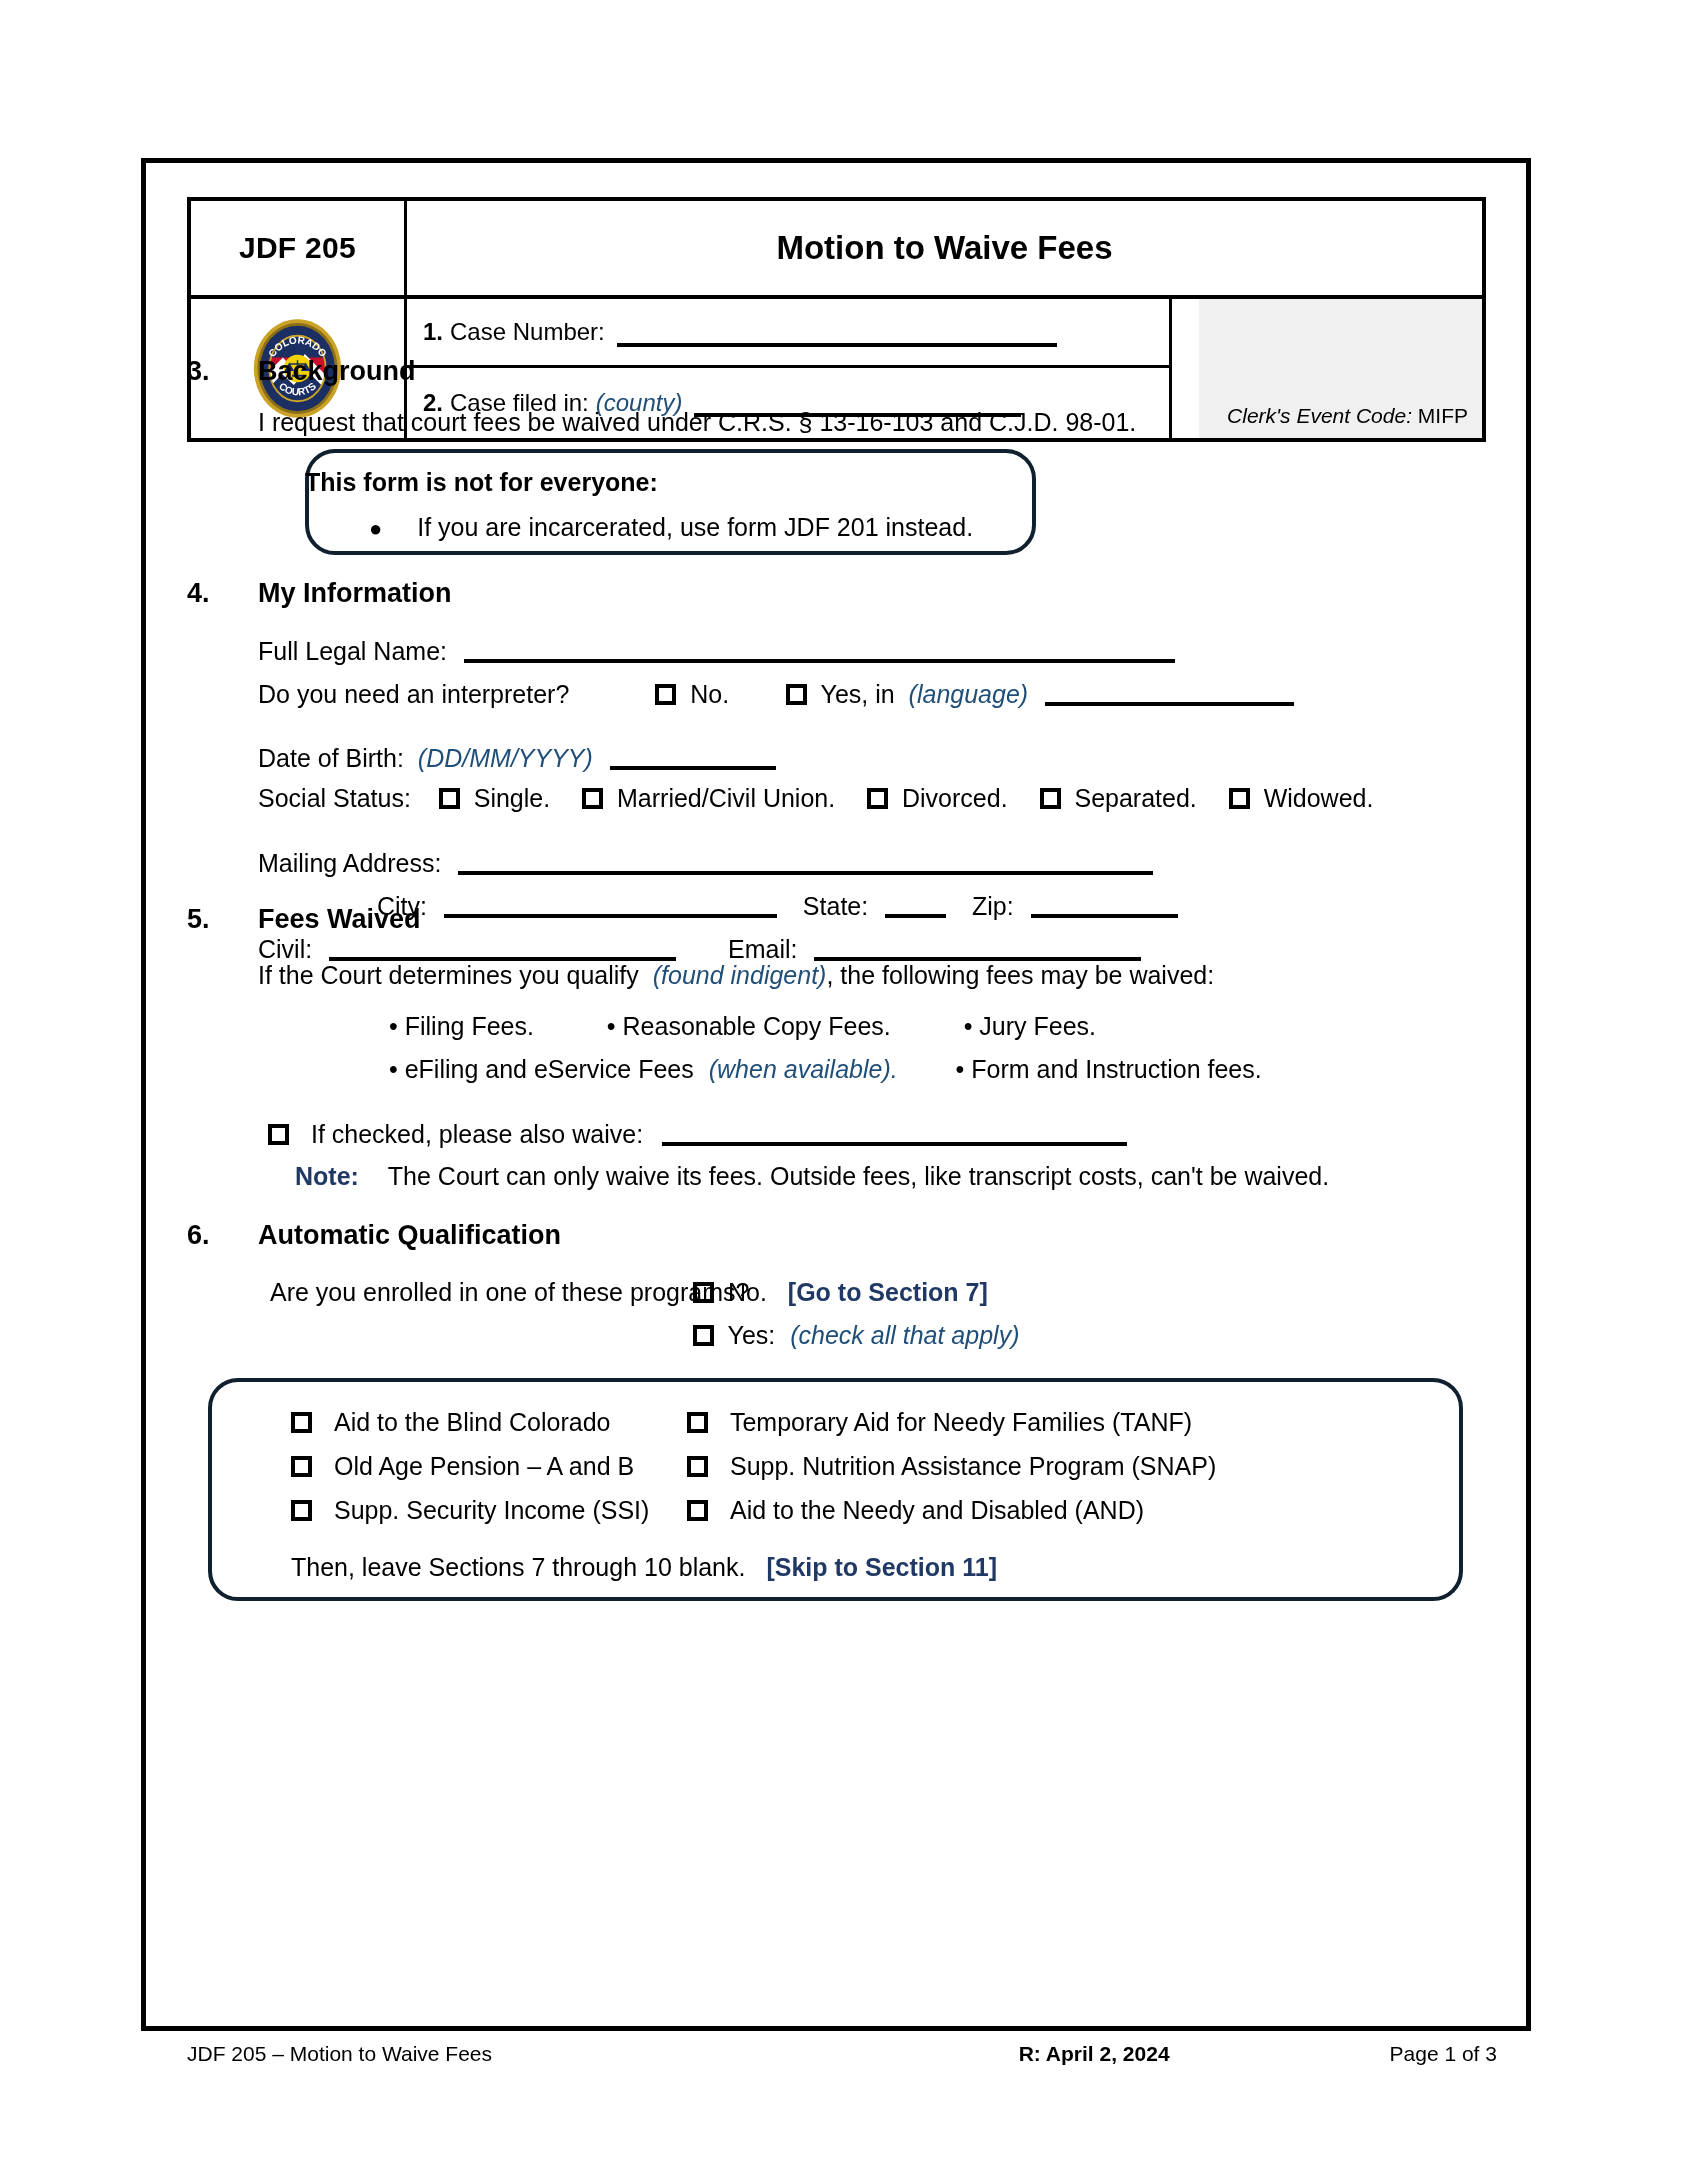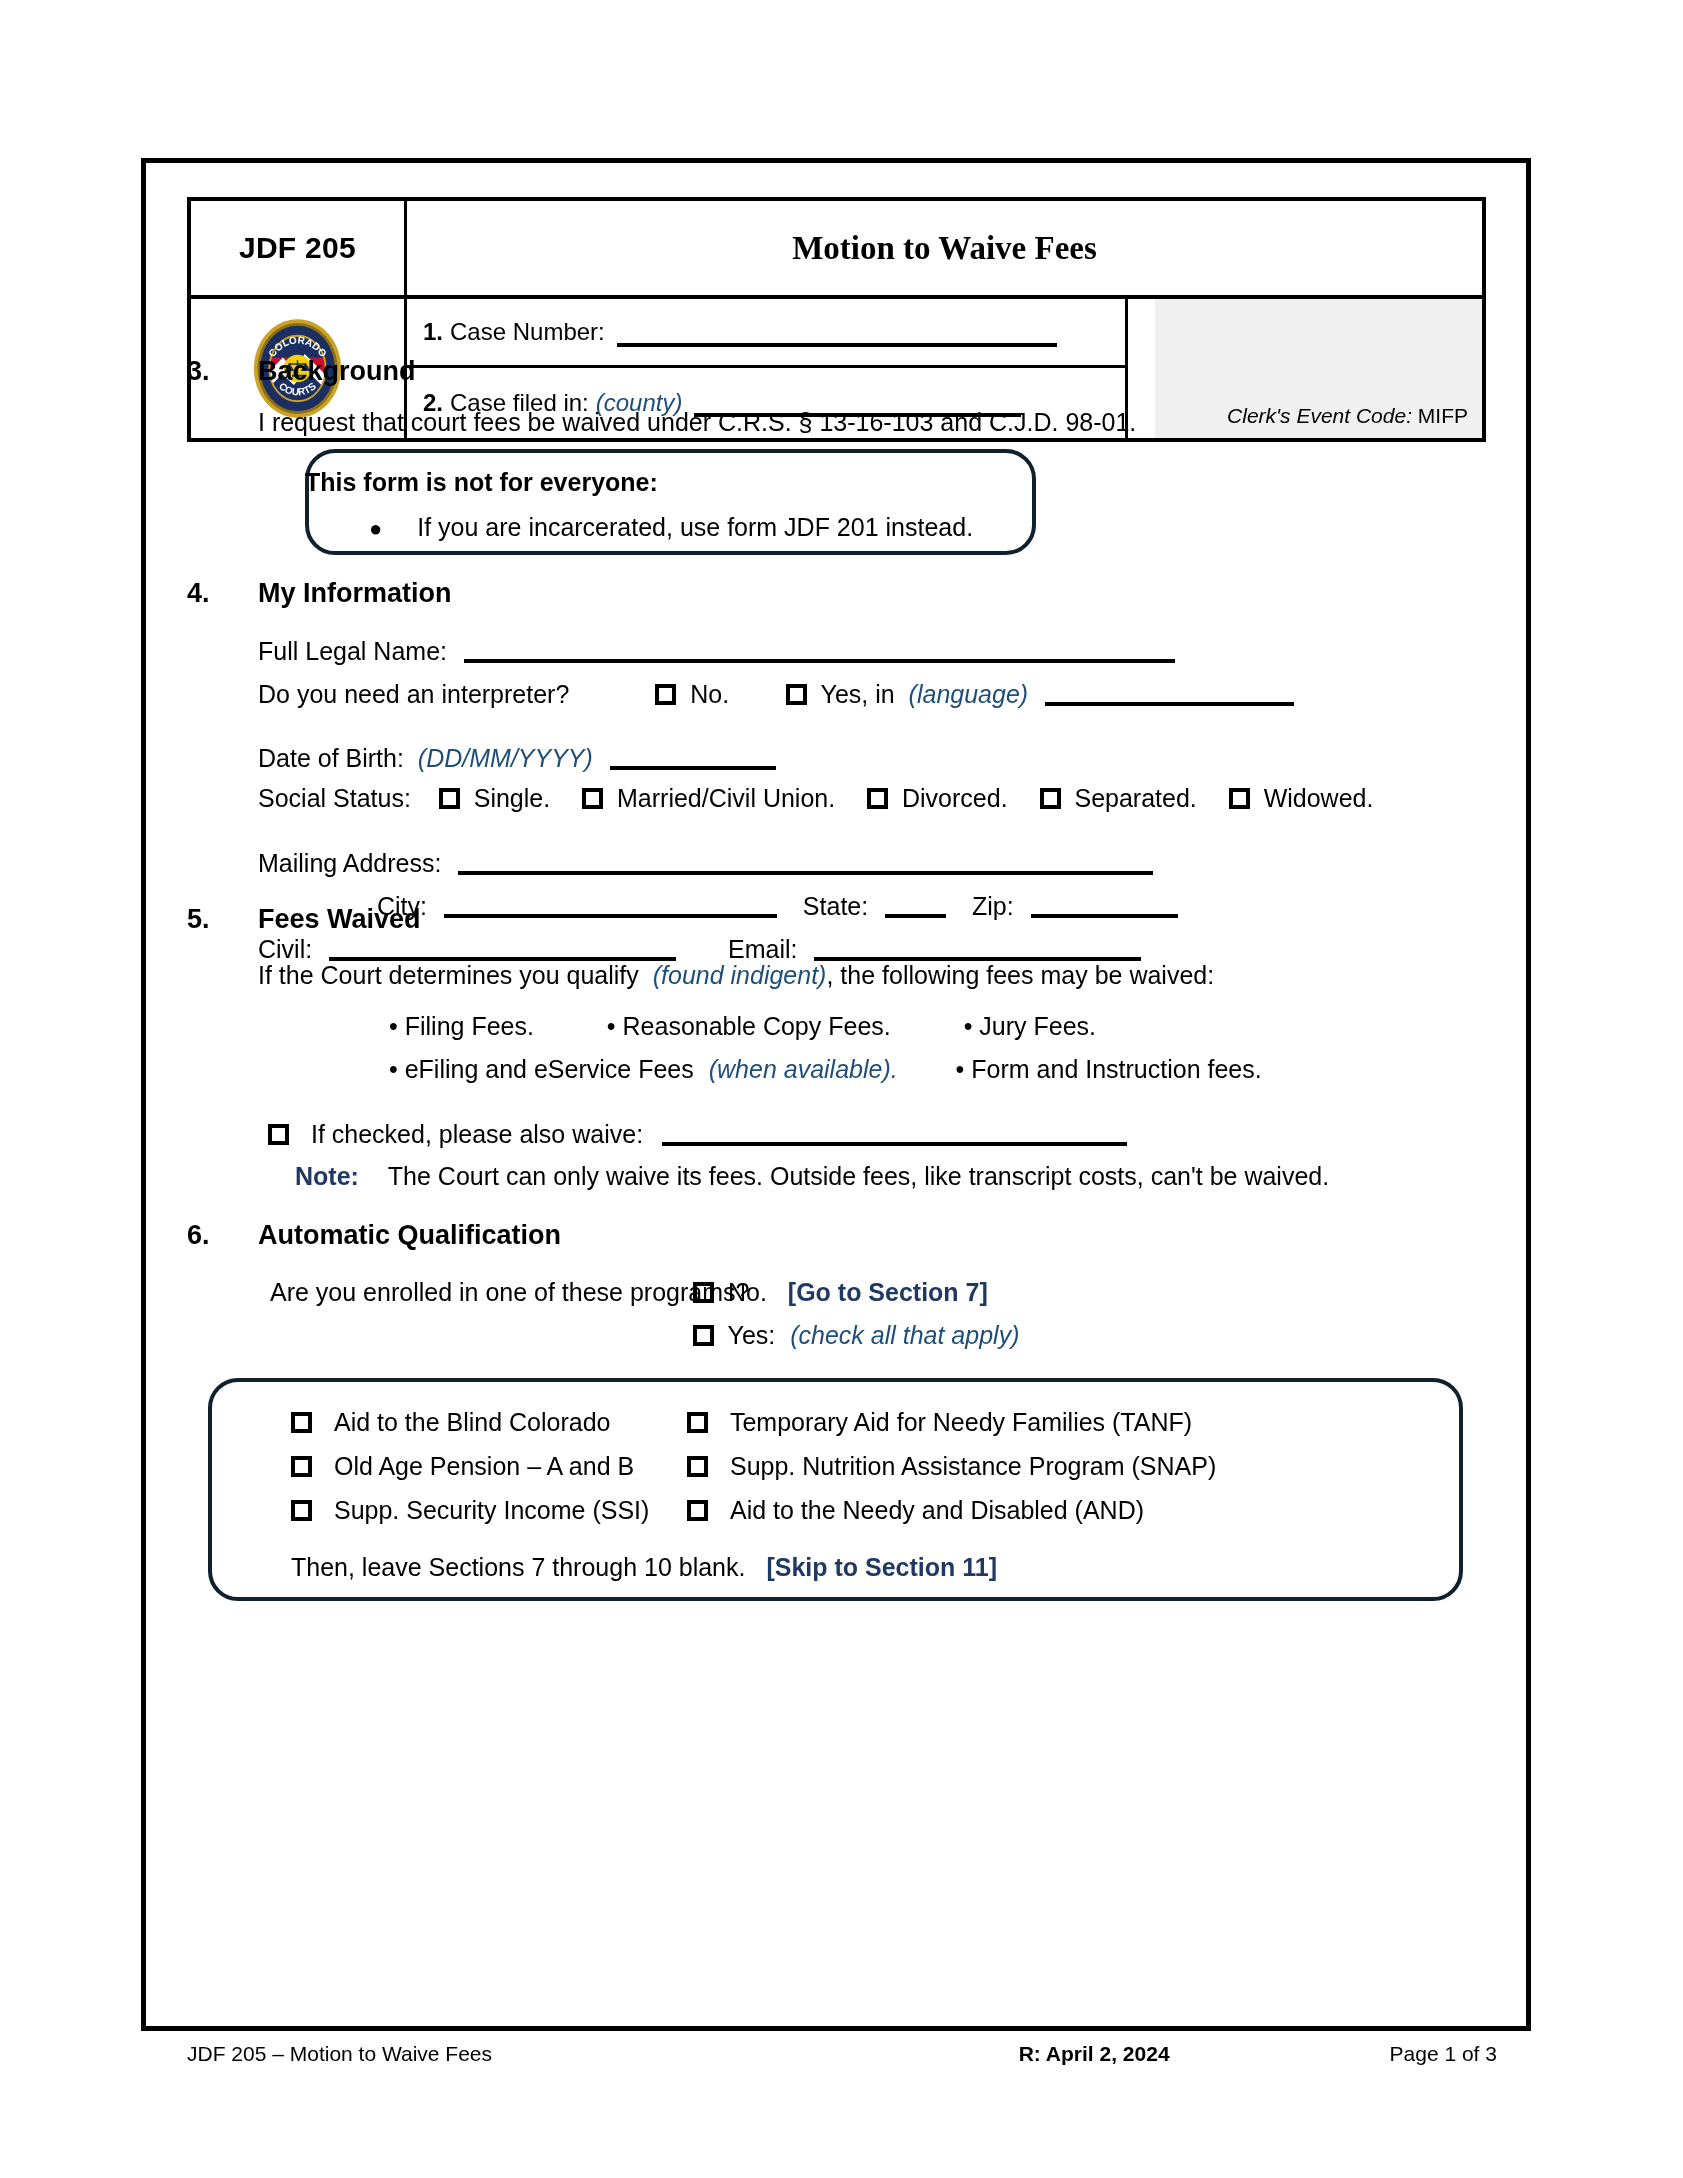--- a/index.html
+++ b/index.html
@@ -63,21 +63,20 @@
     height: 94px;
   }
   .hdr-title {
     flex: 1;
     display: flex;
     align-items: center;
     justify-content: center;
     font-weight: bold;
     font-size: 33px;
     height: 94px;
-    font-family: Liberation Serif, serif;
   }
   .hdr-row2 {
     display: flex;
   }
   .hdr-seal {
     width: 216px;
     box-sizing: border-box;
     border-right: 3px solid #000;
     display: flex;
     align-items: center;
@@ -94,21 +93,21 @@
     height: 69px;
     box-sizing: border-box;
     display: flex;
     align-items: center;
     padding-left: 16px;
     font-size: 24px;
   }
   .case-line.first { border-bottom: 3px solid #000; }
   .case-line b { margin-right: 7px; }
   .hdr-clerk {
-    width: 327px;
+    width: 283px;
     background: #f0f0f0;
     box-sizing: border-box;
     position: relative;
     height: 139px;
     margin-left: 27px;
   }
   .clerk-txt {
     position: absolute;
     right: 14px;
     bottom: 10px;

